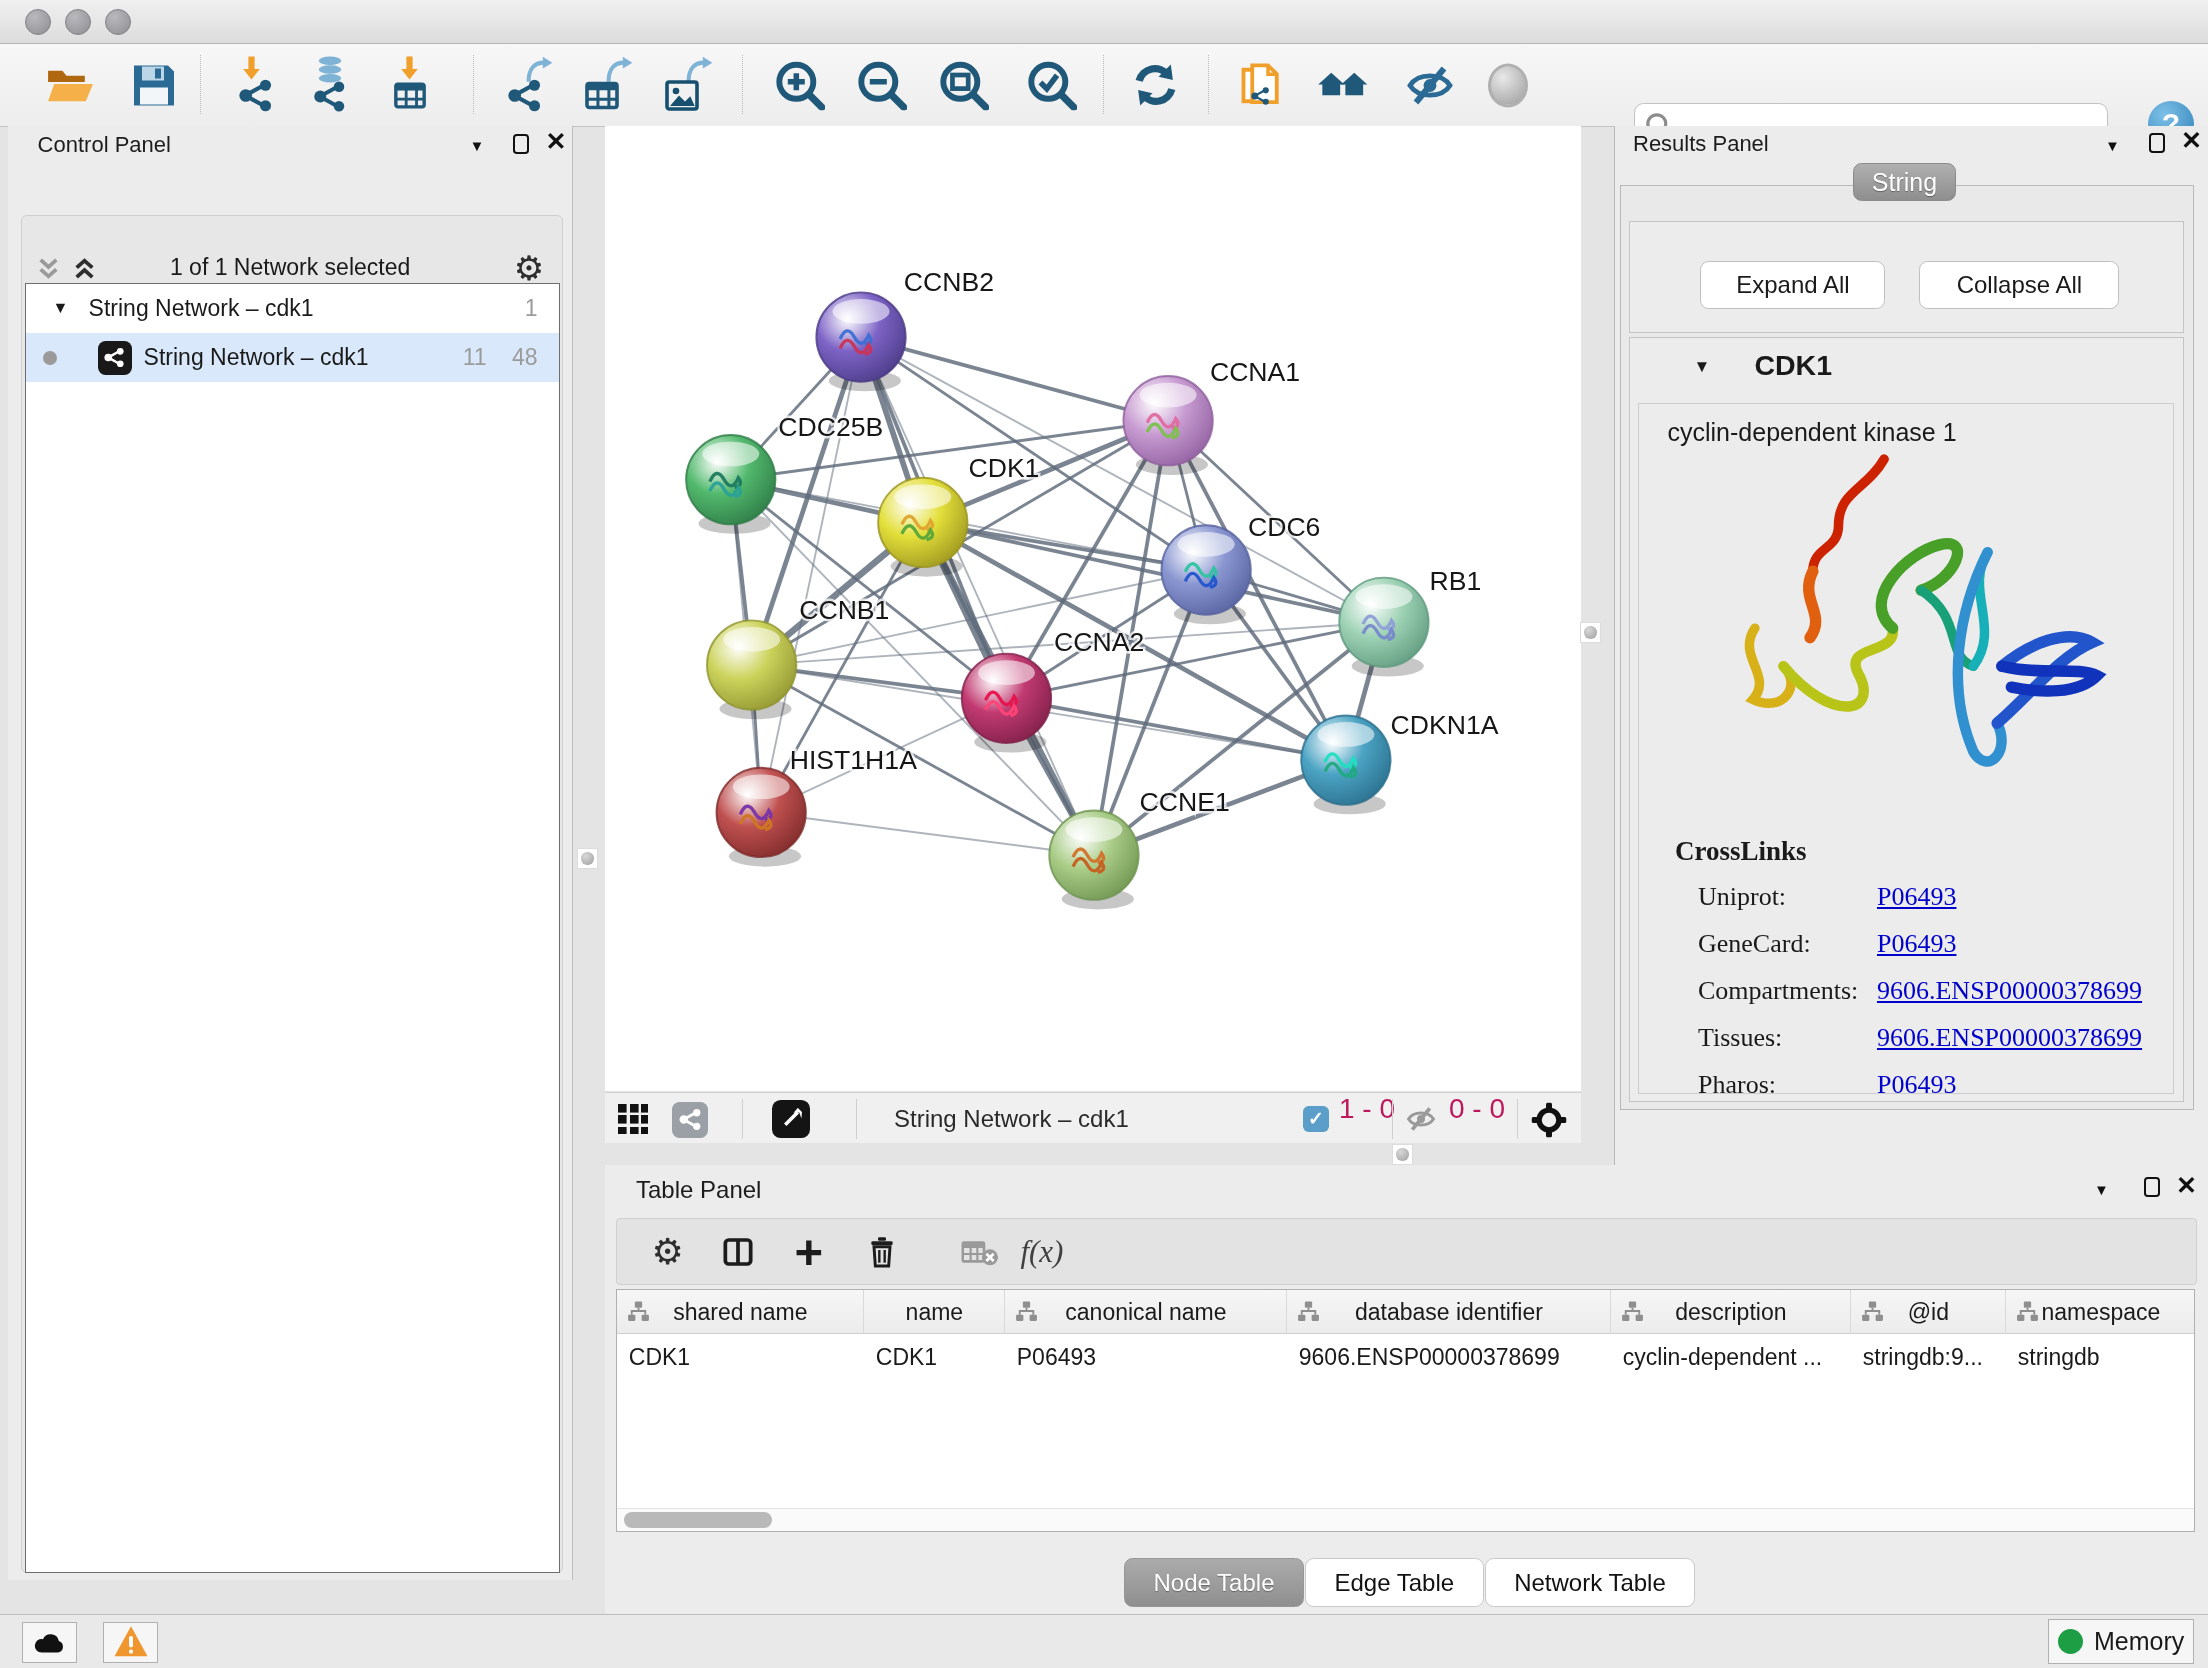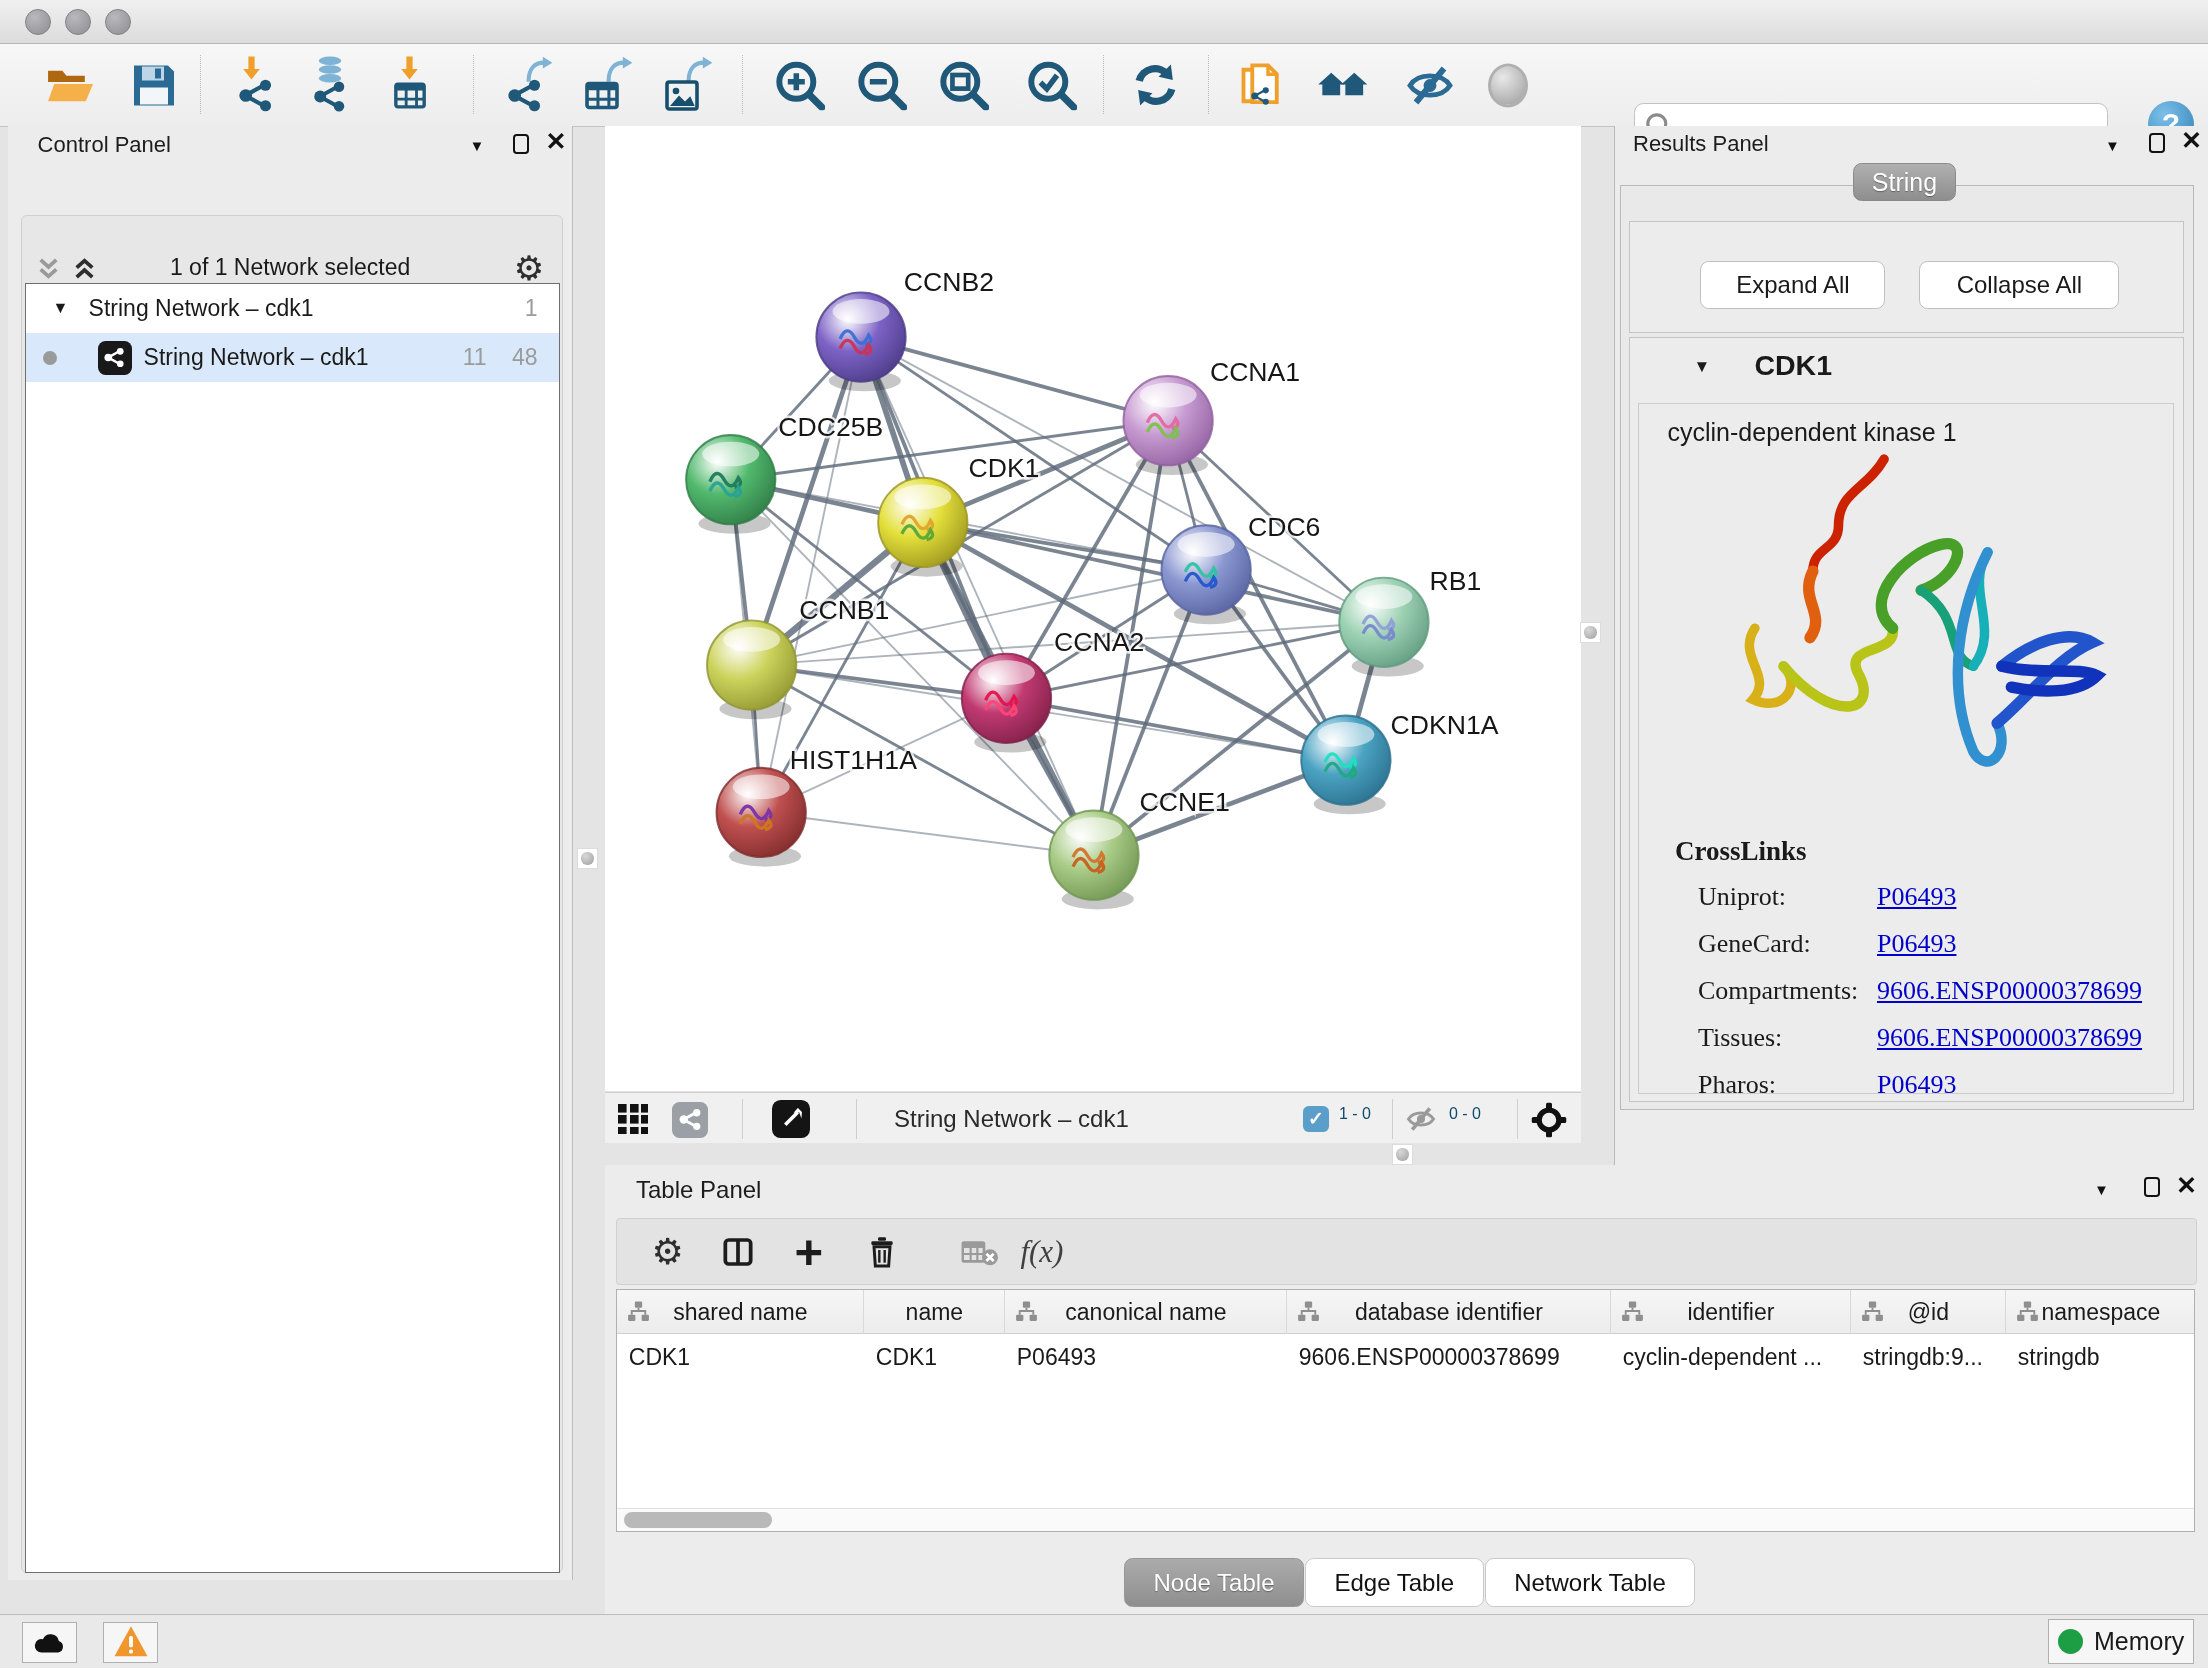--- a/index.html
+++ b/index.html
@@ -80,21 +80,21 @@
       linear-gradient(#111,#111) 11.4px 23px/8.6px 7.6px,
       linear-gradient(#111,#111) 23px 23px/7.6px 7.6px;
     background-repeat:no-repeat; }
   #nb-share { position:absolute; left:67px; top:8.6px; width:36px; height:36px; border-radius:7.6px;
     background:#9aa0a6; display:flex; align-items:center; justify-content:center; }
   #nb-birdseye { position:absolute; left:167px; top:6.7px; width:38px; height:38px; border-radius:8.6px;
     background:#141414; color:#fff; display:flex; align-items:center; justify-content:center; }
   #nb-title { position:absolute; left:289px; top:12.4px; font-size:24px; color:#2a2a2a; white-space:nowrap; }
   #nb-check { position:absolute; left:698px; top:13.3px; width:26px; height:26px; border-radius:5.7px;
     background:#5a9ec9; color:#fff; font-size:19px; font-weight:bold; text-align:center; line-height:26px; }
-  .nb-count { position:absolute; top:12px; font-size:16px; color:#0c4a6e; }
+  .nb-count { position:absolute; top:0; font-size:28px; color:#be185d; }
   #nb-eye { position:absolute; left:801px; top:11.4px; color:#9a9a9a; }
   #nb-cross { position:absolute; left:926px; top:8.6px; color:#111; }
 
   
   #results-panel { position:absolute; left:1614px; top:126px; width:594px; height:1039px;
     background:#ececec; border-left:1px solid #b9b9b9; }
   #rp-tab { position:absolute; left:238px; top:37px; width:103px; height:38px; z-index:2;
     background:linear-gradient(#b0b0b0,#8e8e8e); border:1px solid #8a8a8a; border-radius:8.6px;
     color:#fff; font-size:25px; display:flex; align-items:center; justify-content:center;
     text-shadow:0 1px 1px rgba(0,0,0,.35); }
@@ -784,21 +784,21 @@
         <div class="th" style="width: 324px; flex: 0 0 324px;">
           <svg width="25" height="21" viewBox="0 0 24 20" style="color:#8f8f8f">
             <use href="#sym-tree"></use>
           </svg>
           <span>database identifier</span>
         </div>
         <div class="th" style="width: 240px; flex: 0 0 240px;">
           <svg width="25" height="21" viewBox="0 0 24 20" style="color:#8f8f8f">
             <use href="#sym-tree"></use>
           </svg>
-          <span>identifier</span>
+          <span>description</span>
         </div>
         <div class="th" style="width: 155px; flex: 0 0 155px;">
           <svg width="25" height="21" viewBox="0 0 24 20" style="color:#8f8f8f">
             <use href="#sym-tree"></use>
           </svg>
           <span>@id</span>
         </div>
         <div class="th" style="width: 190px; flex: 0 0 190px;">
           <svg width="25" height="21" viewBox="0 0 24 20" style="color:#8f8f8f">
             <use href="#sym-tree"></use>

